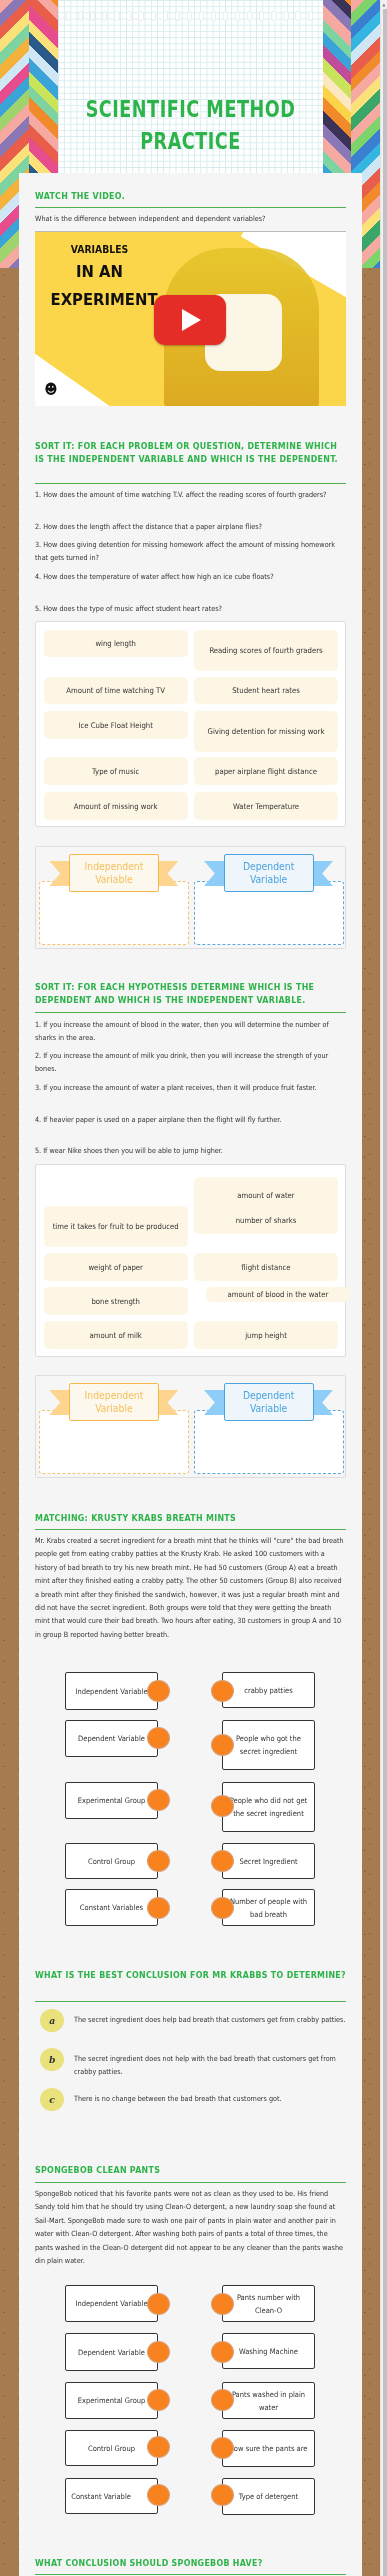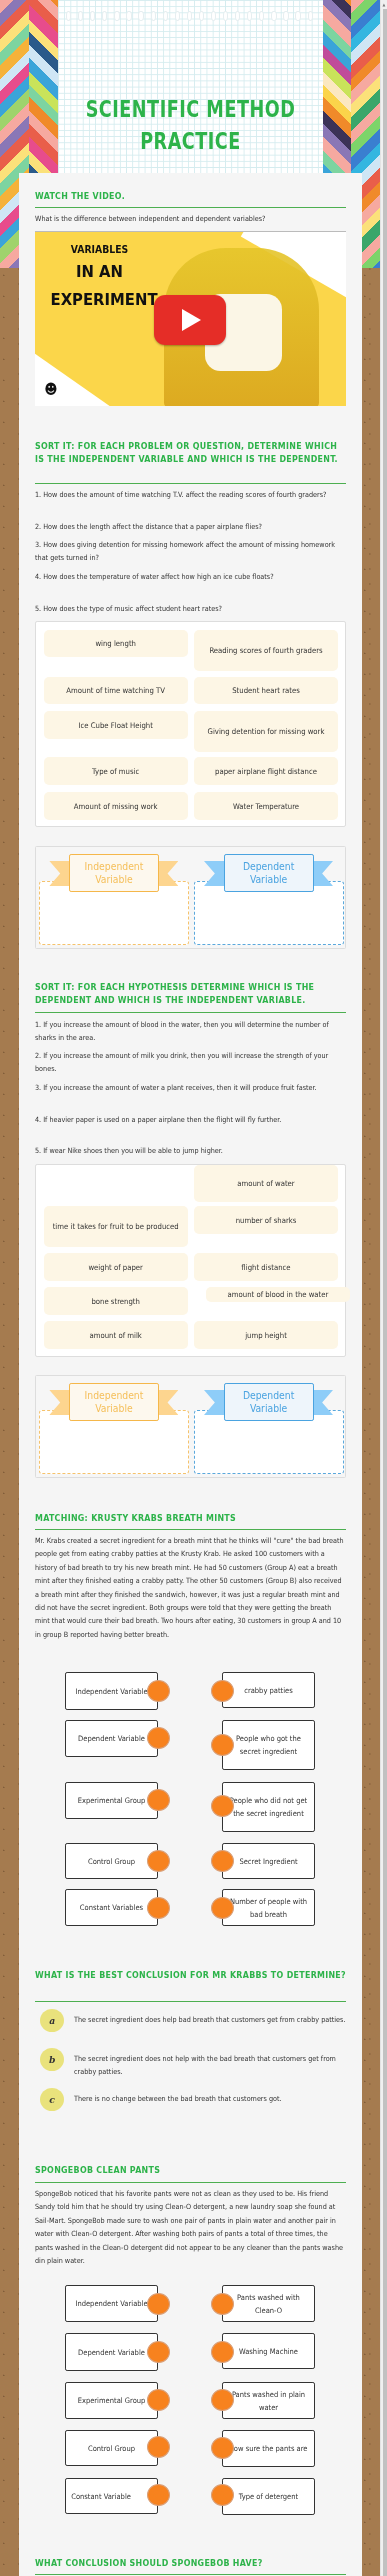--- a/index.html
+++ b/index.html
@@ -175,21 +175,21 @@
 
 <h2 class="sec" style="top:981px">Sort It: For each hypothesis determine which is the dependent and which is the independent variable.</h2>
 <div class="rule" style="top:1012px"></div>
 <div class="q" style="top:1018px">1. If you increase the amount of blood in the water, then you will determine the number of sharks in the area.</div>
 <div class="q" style="top:1049px">2. If you increase the amount of milk you drink, then you will increase the strength of your bones.</div>
 <div class="q" style="top:1081px">3. If you increase the amount of water a plant receives, then it will produce fruit faster.</div>
 <div class="q" style="top:1113px">4. If heavier paper is used on a paper airplane then the flight will fly further.</div>
 <div class="q" style="top:1144px">5. If wear Nike shoes then you will be able to jump higher.</div>
 
 <div class="sortbox" style="top:1164px;height:193px">
-  <div class="chip" style="left:158px;top:0;height:37px">amount of water</div>
+  <div class="chip" style="left:158px;top:12px;height:37px">amount of water</div>
   <div class="chip" style="left:7.7px;top:41px;height:41px">time it takes for fruit to be produced</div>
   <div class="chip" style="left:158px;top:41px;height:28px">number of sharks</div>
   <div class="chip" style="left:7.7px;top:88px;height:28px">weight of paper</div>
   <div class="chip" style="left:158px;top:88px;height:28px">flight distance</div>
   <div class="chip" style="left:7.7px;top:122px;height:28px">bone strength</div>
   <div class="chip" style="left:170px;top:122px;height:15px">amount of blood in the water</div>
   <div class="chip" style="left:7.7px;top:156px;height:28px">amount of milk</div>
   <div class="chip" style="left:158px;top:156px;height:28px">jump height</div>
 </div>
 
@@ -250,21 +250,21 @@
 
 <h2 class="sec" style="top:2164px">SpongeBob Clean Pants</h2>
 <div class="rule" style="top:2182px"></div>
 <div class="p" style="top:2187px;line-height:13.4px">SpongeBob noticed that his favorite pants were not as clean as they used to be. His friend Sandy told him that he should try using Clean-O detergent, a new laundry soap she found at Sail-Mart. SpongeBob made sure to wash one pair of pants in plain water and another pair in water with Clean-O detergent. After washing both pairs of pants a total of three times, the pants washed in the Clean-O detergent did not appear to be any cleaner than the pants washe din plain water.</div>
 
 <div class="mbox" style="left:65px;top:2285px;height:37px">Independent Variable</div>
 <div class="mbox" style="left:65px;top:2333px;height:38px">Dependent Variable</div>
 <div class="mbox" style="left:65px;top:2382px;height:37px">Experimental Group</div>
 <div class="mbox" style="left:65px;top:2430px;height:36px">Control Group</div>
 <div class="mbox" style="left:65px;top:2478px;height:36px;justify-content:flex-start">Constant Variable</div>
-<div class="mbox" style="left:222px;top:2285px;height:37px">Pants washed with Clean-O</div>
+<div class="mbox" style="left:222px;top:2285px;height:37px">Pants number with Clean-O</div>
 <div class="mbox" style="left:222px;top:2333px;height:36px">Washing Machine</div>
 <div class="mbox" style="left:222px;top:2382px;height:37px">Pants washed in plain water</div>
 <div class="mbox" style="left:222px;top:2430px;height:37px">how sure the pants are</div>
 <div class="mbox" style="left:222px;top:2478px;height:37px">Type of detergent</div>
 <div class="dot" style="left:147px;top:2293px"></div>
 <div class="dot" style="left:147px;top:2341px"></div>
 <div class="dot" style="left:147px;top:2389px"></div>
 <div class="dot" style="left:147px;top:2436px"></div>
 <div class="dot" style="left:147px;top:2484px"></div>
 <div class="dot" style="left:211px;top:2293px"></div>

